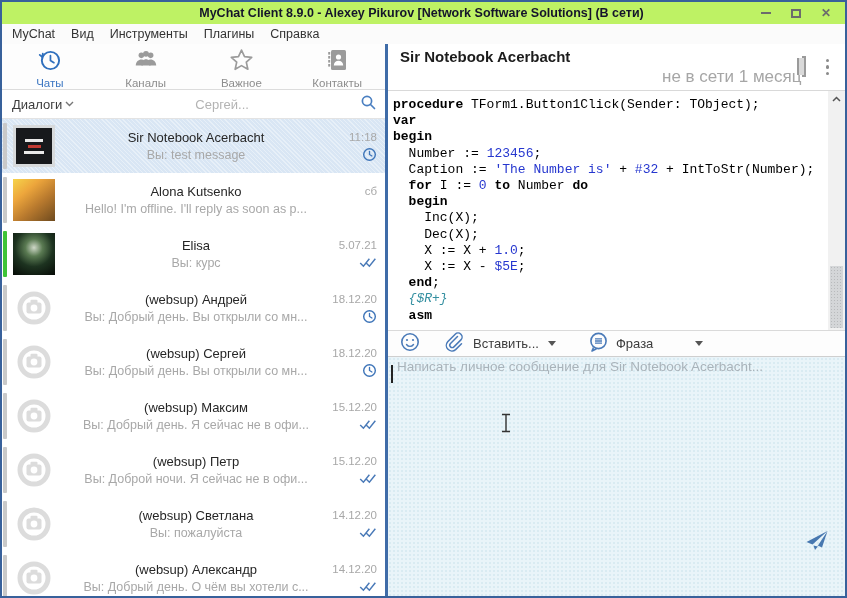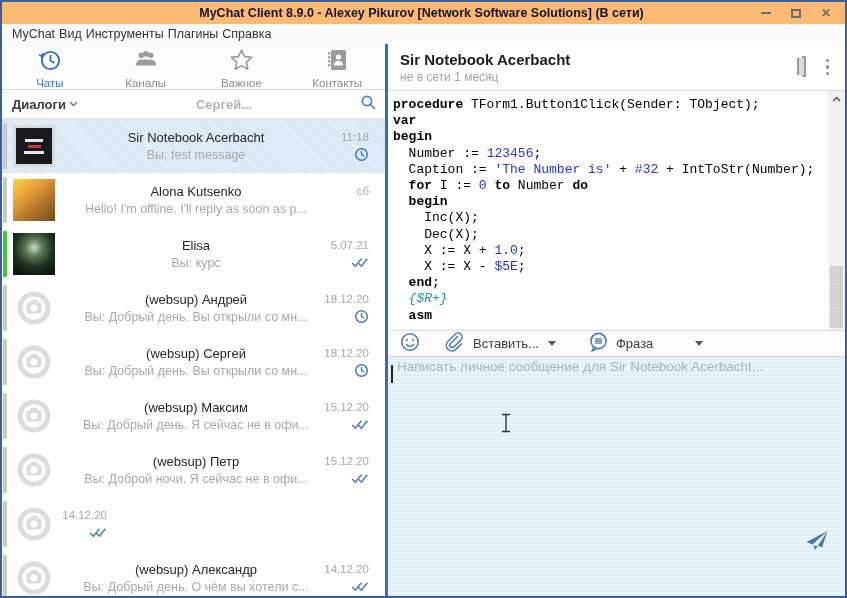--- a/index.html
+++ b/index.html
@@ -2,42 +2,42 @@
 <html><head>
 <meta charset="utf-8">
 <style>
   * { margin:0; padding:0; box-sizing:border-box; }
   html,body { width:847px; height:598px; font-family:"Liberation Sans",sans-serif; cursor:default; }
   .window {
     width:847px; height:598px; border:2px solid #38619b; background:#fff;
     display:flex; flex-direction:column; overflow:hidden;
   }
   
-  .titlebar { height:22px; background:#fdba74; display:flex; align-items:center; position:relative; flex:0 0 auto; }
+  .titlebar { height:22px; background:#bef264; display:flex; align-items:center; position:relative; flex:0 0 auto; }
   .titlebar .title { flex:1; text-align:center; font-size:12.5px; font-weight:bold; color:#14142b; padding-left:90px; white-space:nowrap; overflow:hidden; }
   .win-buttons { display:flex; align-items:center; gap:0; margin-right:4px; }
   .win-btn { width:30px; height:20px; display:flex; align-items:center; justify-content:center; color:#6c6c6c; }
   .minimize-glyph { width:10px; height:2px; background:#6c6c6c; display:inline-block; }
   .maximize-glyph { width:10px; height:9px; border:2px solid #6c6c6c; display:inline-block; }
   .close-glyph { font-size:12px; font-weight:bold; color:#6c6c6c; }
   
-  .menubar { height:20px; background:#fbfbfb; display:flex; align-items:center; gap:4px; padding-left:10px; font-size:12.5px; color:#333; flex:0 0 auto; }
+  .menubar { height:20px; background:#fbfbfb; display:flex; align-items:center; gap:16px; padding-left:10px; font-size:12.5px; color:#333; flex:0 0 auto; }
   .menu-item { white-space:nowrap; }
   
   .body { flex:1; display:flex; min-height:0; }
   .sidebar { width:383px; flex:0 0 auto; display:flex; flex-direction:column; background:#fff; min-height:0;text-align:center; }
   .v-divider { width:3px; background:#3f6ca8; flex:0 0 auto; }
   .main { flex:1; display:flex; flex-direction:column; min-width:0; min-height:0; }
   
   .nav-toolbar { height:46px; display:flex; border-bottom:1px solid #dcdcdc; background:#fdfdfd; flex:0 0 auto; }
   .nav-tab { flex:1; display:flex; flex-direction:column; align-items:center; justify-content:center; gap:1px; padding-top:3px; }
   .nav-tab .tab-label { font-size:11.5px; color:#8d8d8d; }
   .nav-tab.active .tab-label { color:#3b76c2; }
   
-  .search-row { height:29px; display:flex; align-items:center; padding:0 8px 0 10px; border-bottom:1px solid #e3e3e3; flex:0 0 auto;font-weight:bold; }
+  .search-row { height:29px; display:flex; align-items:center; padding:0 8px 0 10px; border-bottom:1px solid #e3e3e3; flex:0 0 auto; }
   .filter-label { font-size:13px; color:#3c3c3c; margin-right:3px; }
   .chevron { margin-right:10px; display:flex; align-items:center; }
   .search-placeholder { flex:1; font-size:13px; color:#b3b3b3; }
   
   .chat-list { flex:1; overflow:hidden; }
   .chat-item { height:54px; display:flex; align-items:center; position:relative; background:#fff; }
   .chat-item.selected { background-color:#d9e6f4;
     background-image:repeating-linear-gradient(45deg, rgba(255,255,255,.38) 0 1px, transparent 1px 3px); }
   .presence-bar { width:4px; height:46px; margin-left:1px; flex:0 0 auto; border-radius:1px; }
   .presence-bar.gray { background:#c9c9c9; }
@@ -46,28 +46,28 @@
   .av-tshirt { background-color:#17191c;
     background-image:linear-gradient(#e9e9e9,#e9e9e9),linear-gradient(#c23b33,#c23b33),linear-gradient(#e9e9e9,#e9e9e9);
     background-size:18px 3px,13px 3px,20px 3px; background-position:center 11px,center 17px,center 23px; background-repeat:no-repeat;
     border:3px solid #d7dadc; }
   .av-naruto { background:linear-gradient(140deg,#f6d44a 0%,#eda63c 30%,#b97a2e 60%,#6e4a1e 100%); }
   .av-elisa { background:radial-gradient(circle at 50% 35%, #cfd8c8 0%, #5a7a52 25%, #1d3320 55%, #060a06 100%); }
   .av-camera { background:#fff; display:flex; align-items:center; justify-content:center; }
   .chat-mid { flex:1; min-width:0; display:flex; flex-direction:column; gap:3px; }
   .chat-name { font-size:13px; color:#262626; white-space:nowrap; overflow:hidden; }
   .chat-preview { font-size:12.5px; color:#a8a8a8; white-space:nowrap; overflow:hidden; }
-  .chat-meta { width:58px; flex:0 0 auto; display:flex; flex-direction:column; align-items:flex-end; gap:4px; padding-right:16px; }
+  .chat-meta { width:58px; flex:0 0 auto; display:flex; flex-direction:column; align-items:flex-end; gap:4px; padding-right:8px; }
   .chat-time { font-size:11.5px; color:#a8a8a8; }
   .chat-status { height:15px; display:flex; align-items:center; }
   
   .chat-header { height:47px; border-bottom:1px solid #d9d9d9; display:flex; align-items:center; padding:0 12px; flex:0 0 auto; background:#fff; }
   .ch-texts { flex:1; min-width:0; }
   .ch-name { font-size:15px; font-weight:bold; color:#1c1c1c; }
-  .ch-presence { font-size:12px; color:#a6a6a6; margin-top:2px; }
+  .ch-presence { font-size:17px; color:#a6a6a6; margin-top:2px;text-align:right; }
   .ch-icons { display:flex; align-items:center; gap:20px; margin-right:4px; }
   .split-panel-glyph { width:19px; height:15px; border:2px solid #9a9a9a; position:relative; }
   .split-panel-glyph::after { content:""; position:absolute; top:0; bottom:0; right:0; width:5px; border-left:2px solid #9a9a9a; background:#d9d9d9; }
   .kebab { display:flex; flex-direction:column; gap:3px; }
   .kebab i { width:3.5px; height:3.5px; border-radius:50%; background:#8a8a8a; }
   
   .messages { flex:1; position:relative; background:#fff; min-height:0; overflow:hidden; }
   .code-msg { position:relative; margin-right:17px; padding:6px 6px 2px 5px; background:#fff; font-family:"Liberation Mono",monospace; font-size:13px; line-height:16.2px; }
   .code-line { white-space:pre; }
   .c-k { font-weight:bold; color:#000; }
@@ -339,20 +339,24 @@
           </div>
           <div class="chat-item">
             <span class="presence-bar gray"></span>
             <span class="avatar av-camera">
               <svg width="40" height="40" viewBox="0 0 40 40">
                 <circle cx="20" cy="20" r="14" fill="none" stroke="#dcdcdc" stroke-width="5"></circle>
                 <rect x="12.5" y="14.5" width="15" height="11" rx="2" fill="#dcdcdc"></rect>
                 <rect x="16.5" y="11.8" width="7" height="4" rx="1" fill="#dcdcdc"></rect>
                 <circle cx="20" cy="20" r="3.4" fill="#fff"></circle>
               </svg>
+            </span>
+            <span class="chat-mid">
+              <span class="chat-name">(websup) Светлана</span>
+              <span class="chat-preview">Вы: пожалуйста</span>
             </span>
             <span class="chat-meta">
               <span class="chat-time">14.12.20</span>
               <span class="chat-status">
                 <svg width="18" height="11" viewBox="0 0 19 12">
                   <path d="M1 6.5L4.5 10 11 2" fill="none" stroke="#4a7ab8" stroke-width="1.6"></path>
                   <path d="M7.5 6.5L11 10 17.5 2" fill="none" stroke="#4a7ab8" stroke-width="1.6"></path>
                 </svg>
               </span>
             </span>

